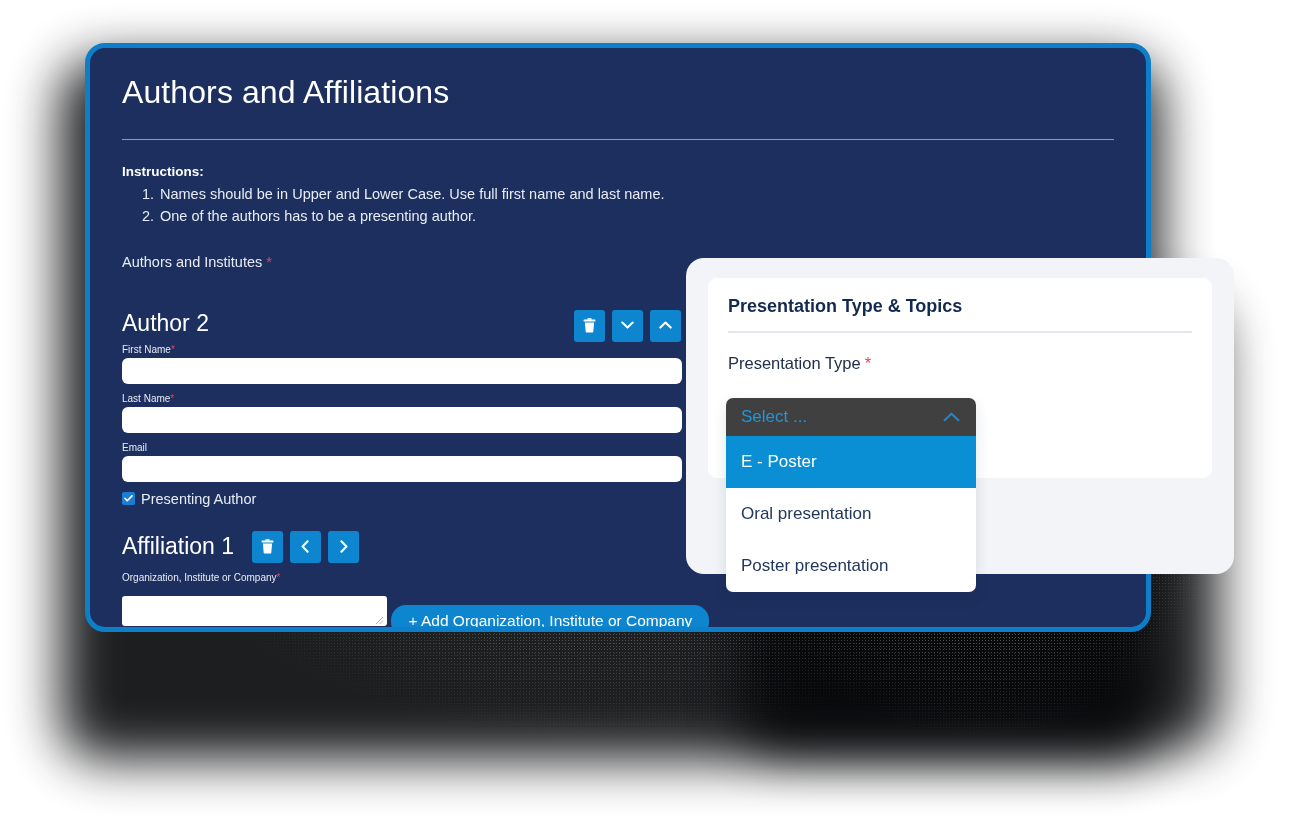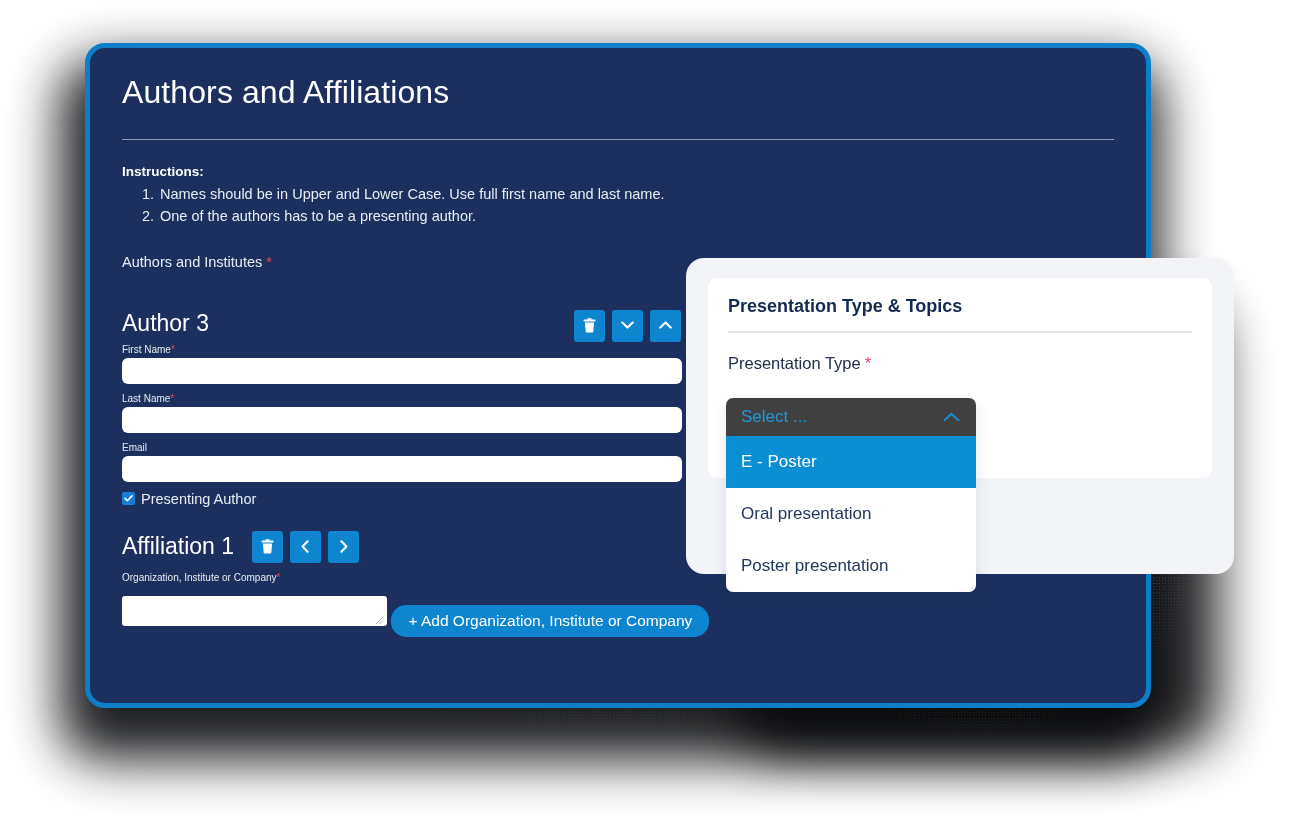--- a/index.html
+++ b/index.html
@@ -52,21 +52,21 @@
       radial-gradient(ellipse 260px 240px at 980px 520px, #000 50%, transparent 92%);
     mask-image:
       radial-gradient(ellipse 560px 360px at 610px 410px, #000 55%, transparent 92%),
       radial-gradient(ellipse 260px 240px at 980px 520px, #000 50%, transparent 92%);
   }
 
   
   .navy-panel {
     position: absolute;
     left: 85px; top: 43px;
-    width: 1066px; height: 665px;
+    width: 1066px; height: 589px;
     box-sizing: border-box;
     background: #1c2f5e;
     border: 5px solid #0d7fc9;
     border-radius: 20px;
     z-index: 5;
     color: #ffffff;
     padding: 26px 32px 0 32px;
     overflow: hidden;
   }
   .page-title {
@@ -320,21 +320,21 @@
     <li>Names should be in Upper and Lower Case. Use full first name and last name.</li>
     <li>One of the authors has to be a presenting author.</li>
   </ol>
 
   <div class="field-legend">
     <span>Authors and Institutes</span><span class="req-sp">*</span>
   </div>
 
   
   <div class="author-head-row">
-    <h2 class="author-heading">Author 3</h2>
+    <h2 class="author-heading">Author 2</h2>
     <div class="btn-group author-btns">
       <button class="sq-btn">
         <span>
           <svg width="13" height="15" viewBox="0 0 13 15" fill="none">
             <rect x="0.6" y="1.6" width="11.8" height="1.9" rx="0.5" fill="#ffffff"></rect>
             <rect x="4.3" y="0.2" width="4.4" height="1.6" rx="0.5" fill="#ffffff"></rect>
             <path d="M1.9 4.4 h9.2 l-0.8 9.3 a0.9 0.9 0 0 1 -0.9 0.8 H3.6 a0.9 0.9 0 0 1 -0.9 -0.8 Z" fill="#ffffff"></path>
           </svg>
         </span>
       </button>

